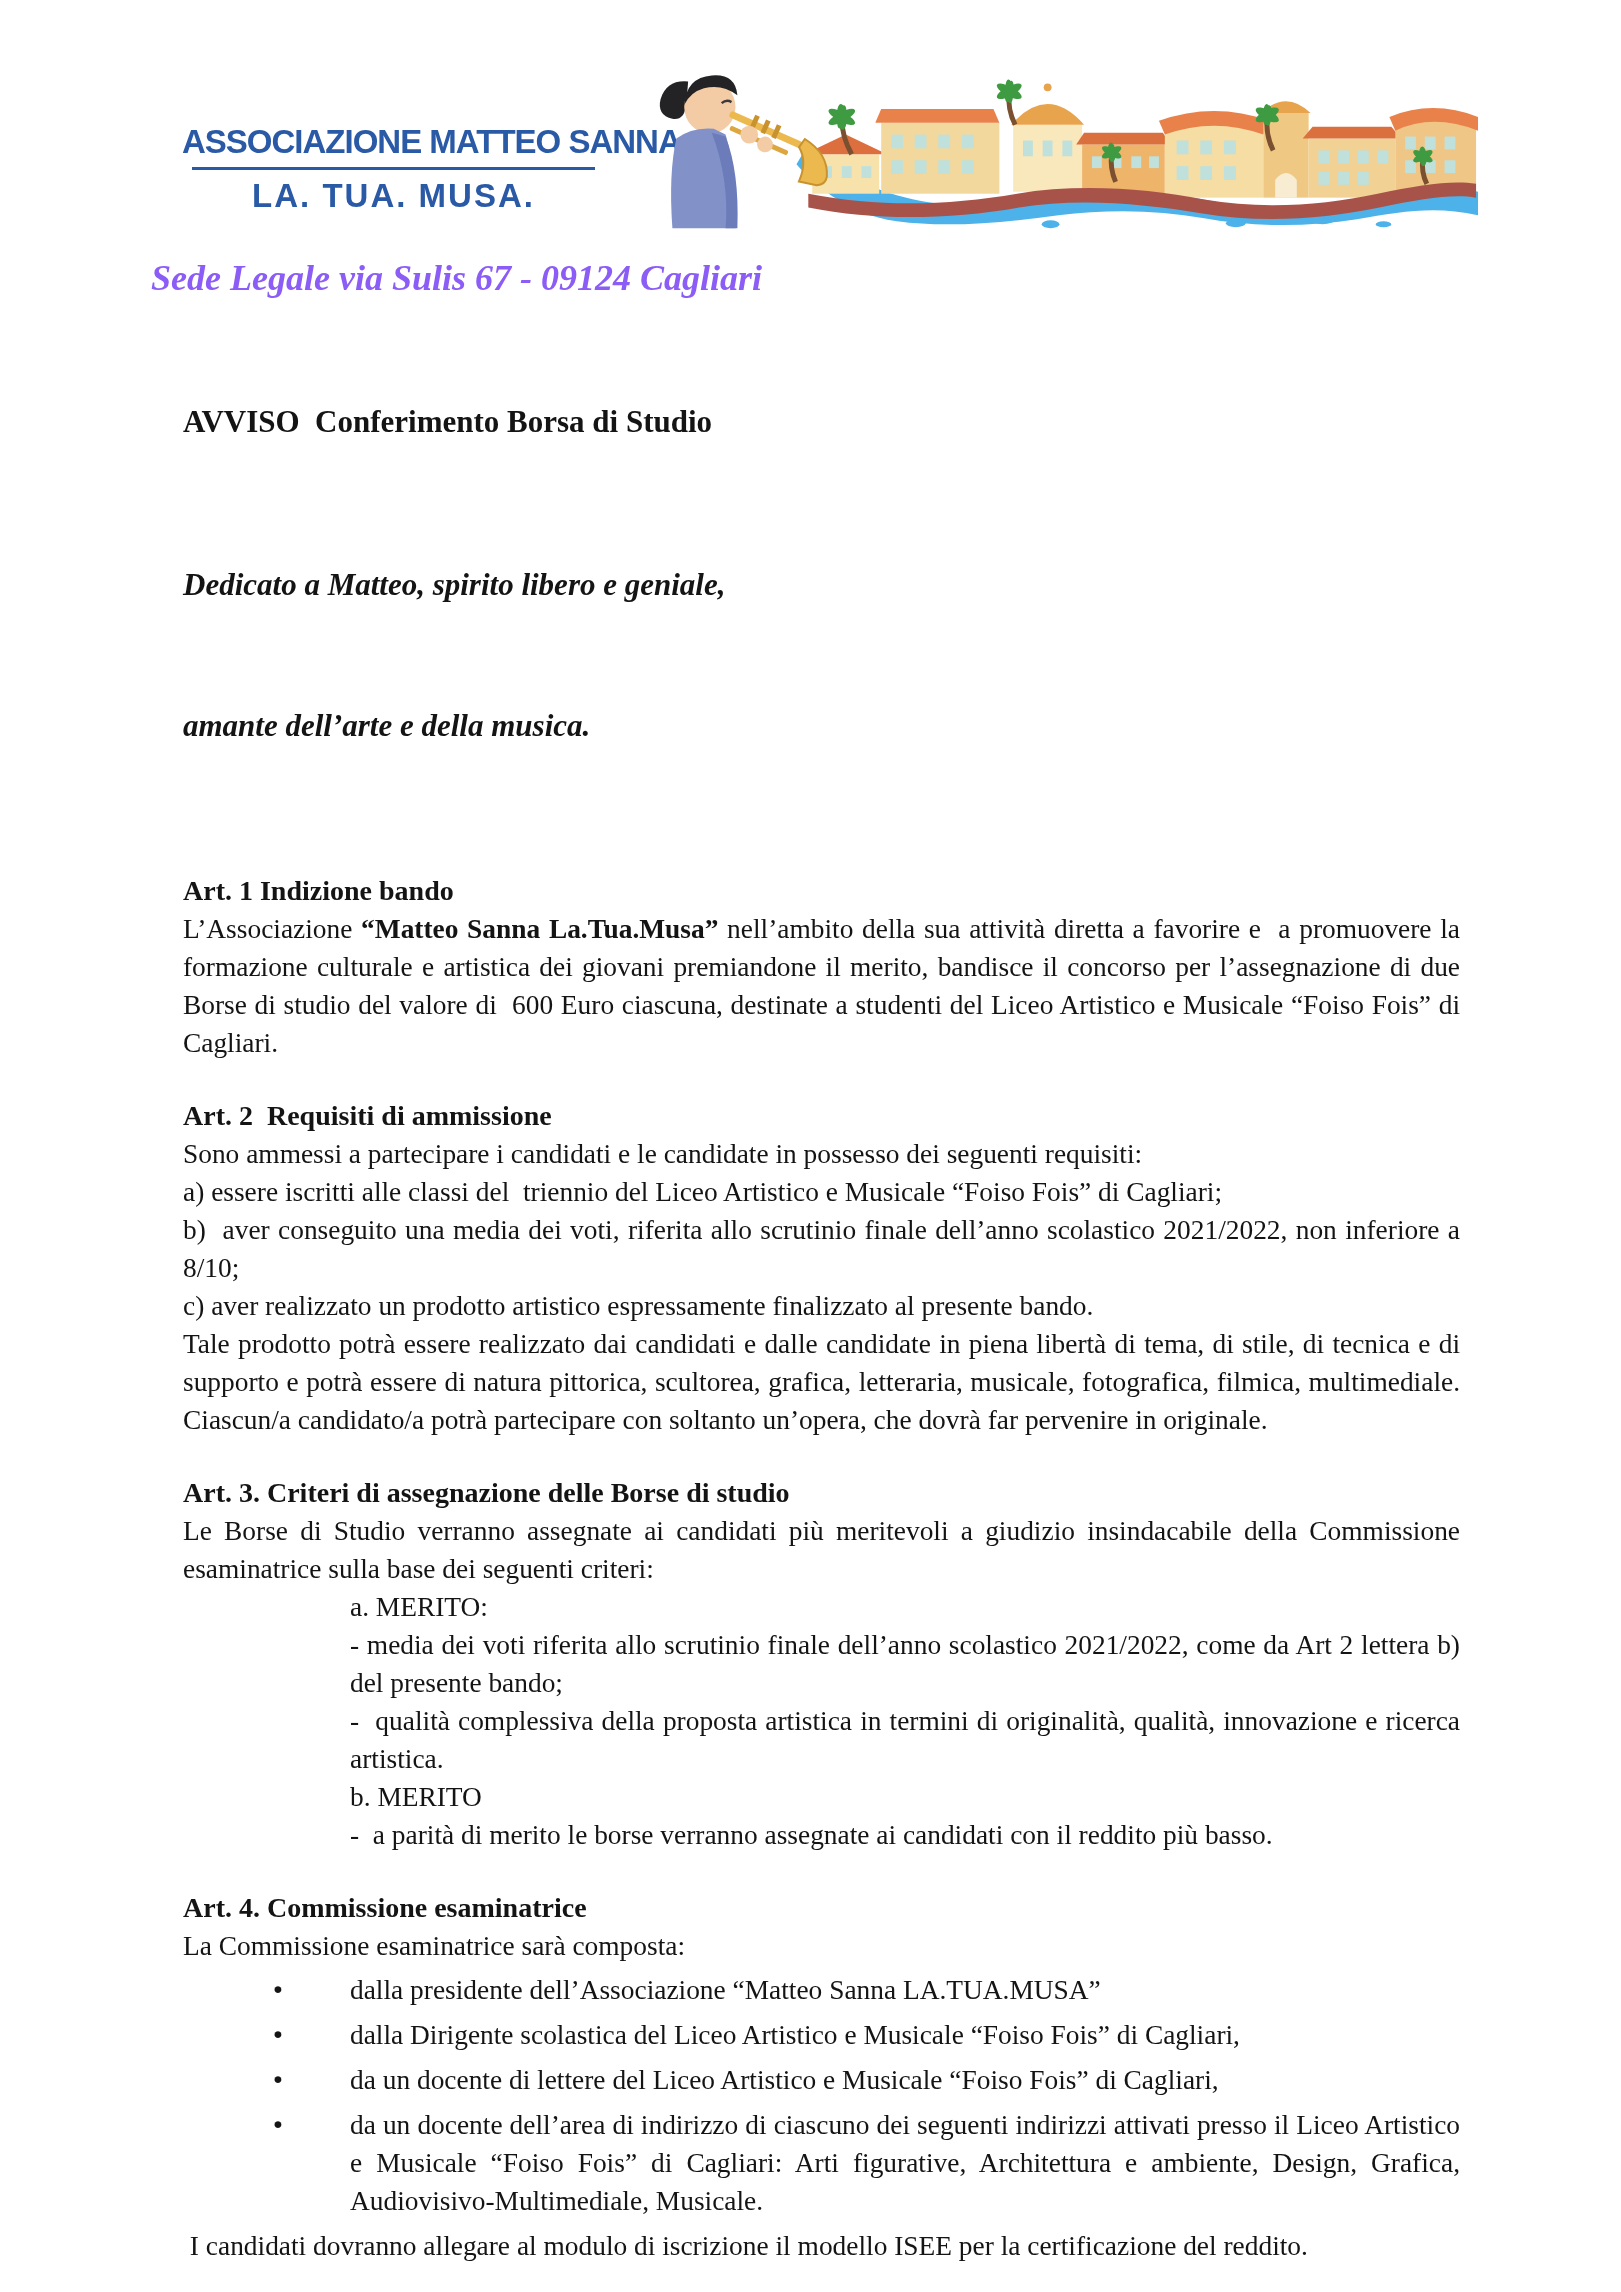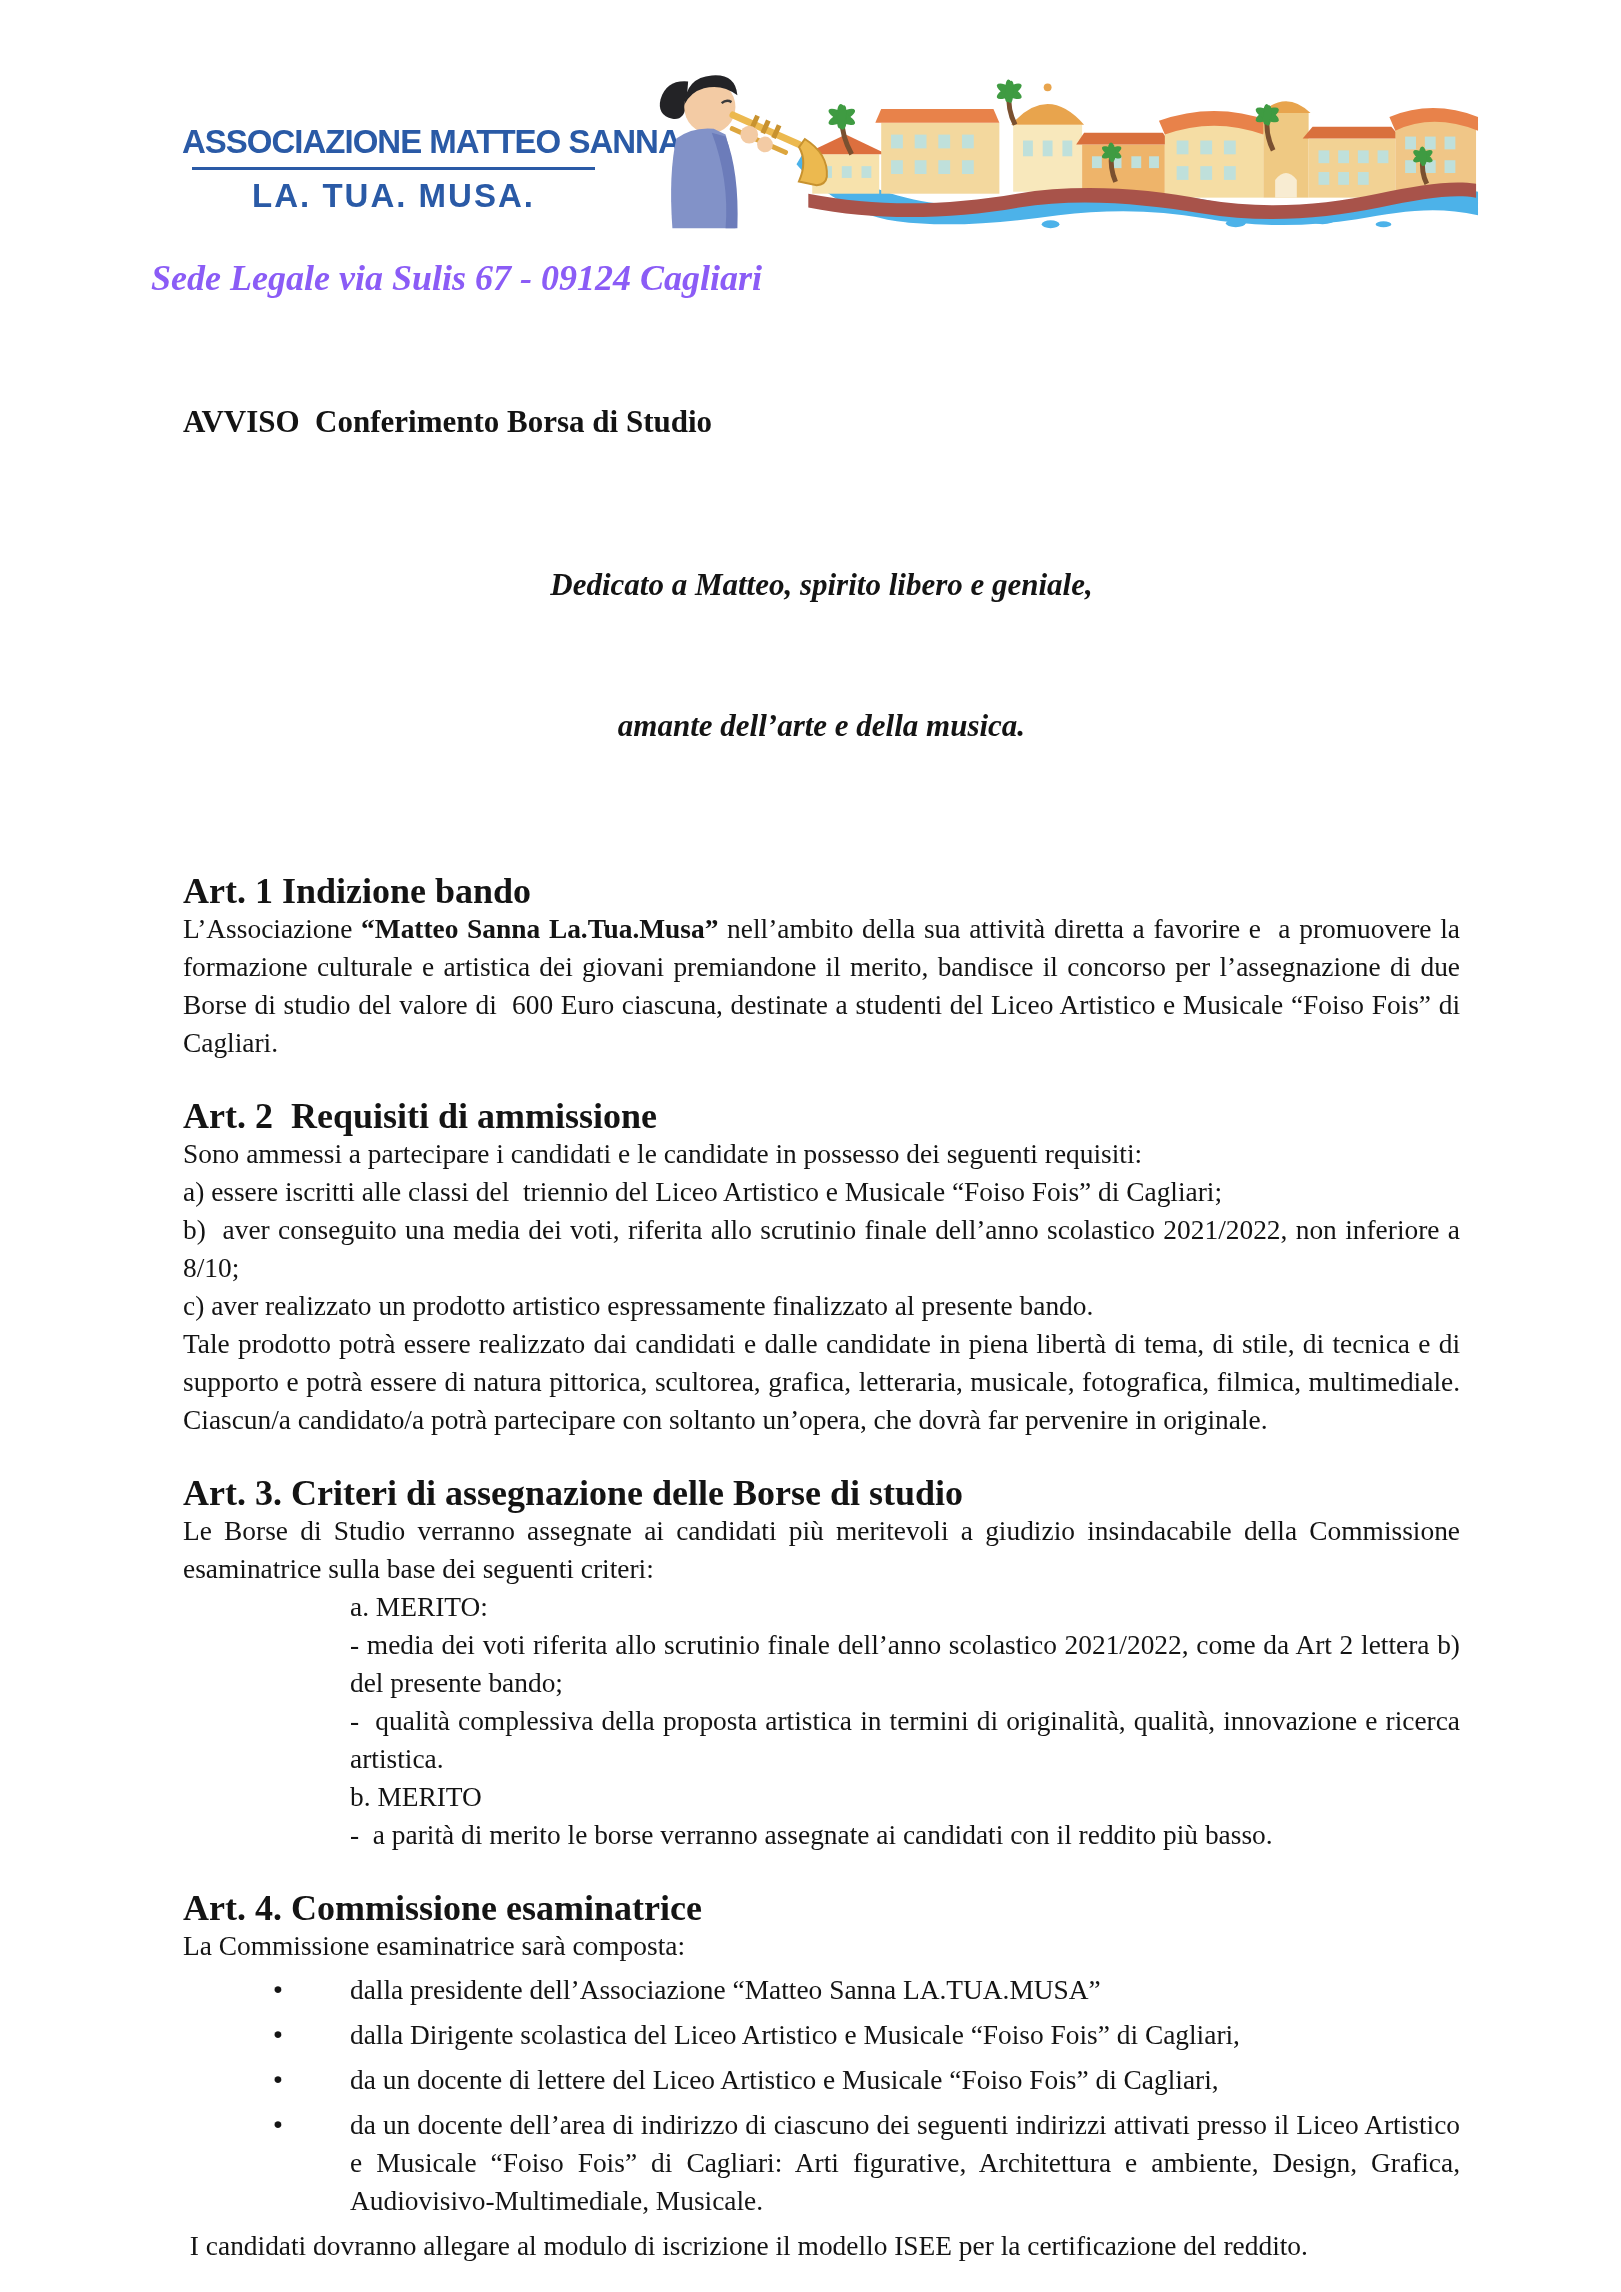--- a/index.html
+++ b/index.html
@@ -34,24 +34,24 @@
     padding-top:400px;
     font-size:27.4px;line-height:38px;
   }
   .title{
     font-size:31px;font-weight:bold;text-align:left;
     line-height:43px;white-space:pre-wrap;
   }
   .subtitle{
     margin-top:23.5px;
     font-size:31px;font-weight:bold;font-style:italic;
-    text-align:center;line-height:47px;white-space:pre-wrap;
+    line-height:47px;white-space:pre-wrap;
   }
   .heading{
-    font-size:36px;font-weight:bold;line-height:38px;
+    font-size:28px;font-weight:bold;line-height:38px;
     margin-top:35px;white-space:pre-wrap;
   }
   .heading.first{margin-top:29px;}
   .para{
     text-align:justify;text-justify:inter-word;
     white-space:pre-wrap;
   }
   .indent{padding-left:167px;}
   .bullet-item{
     position:relative;padding-left:167px;margin:6.9px 0;

